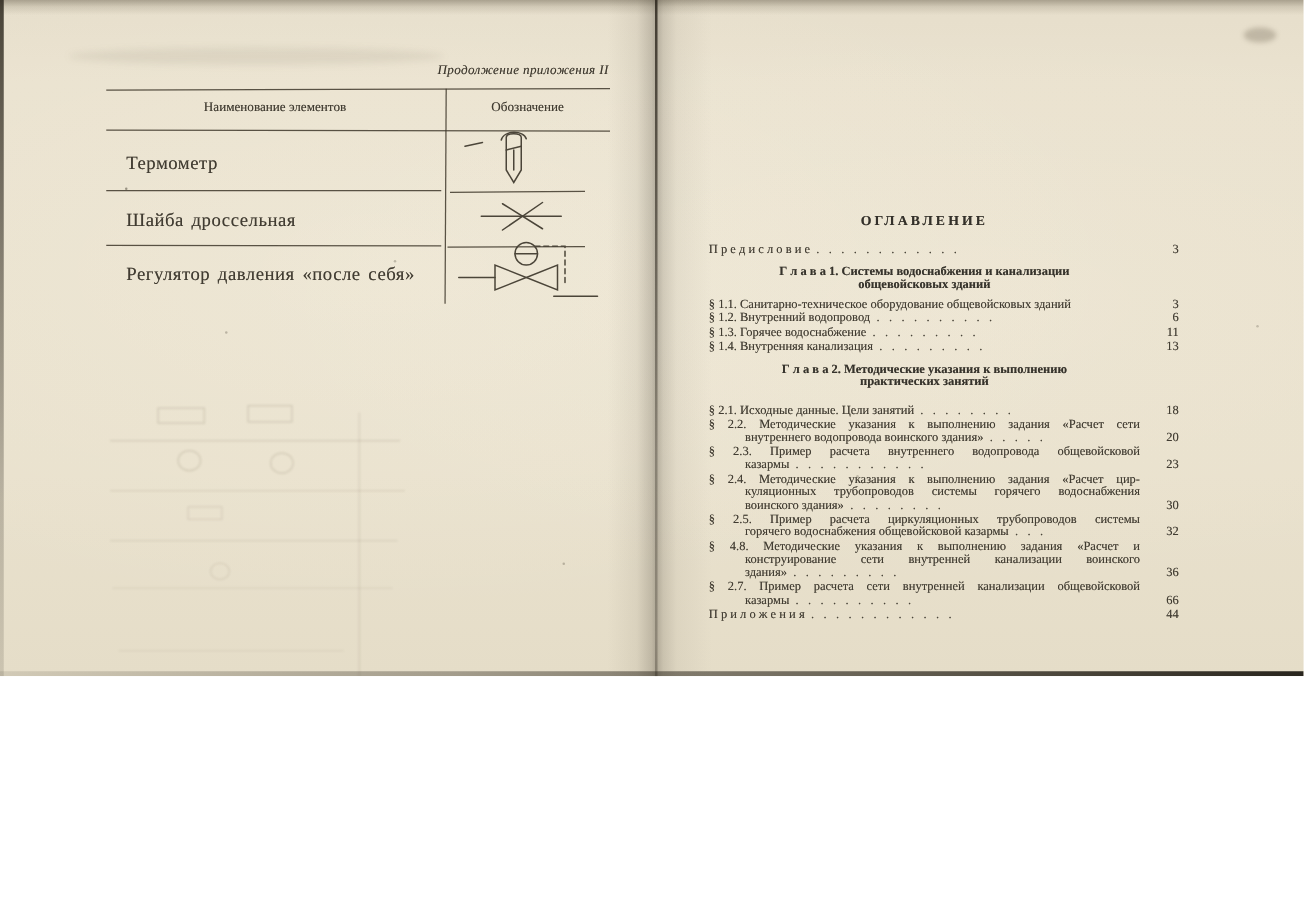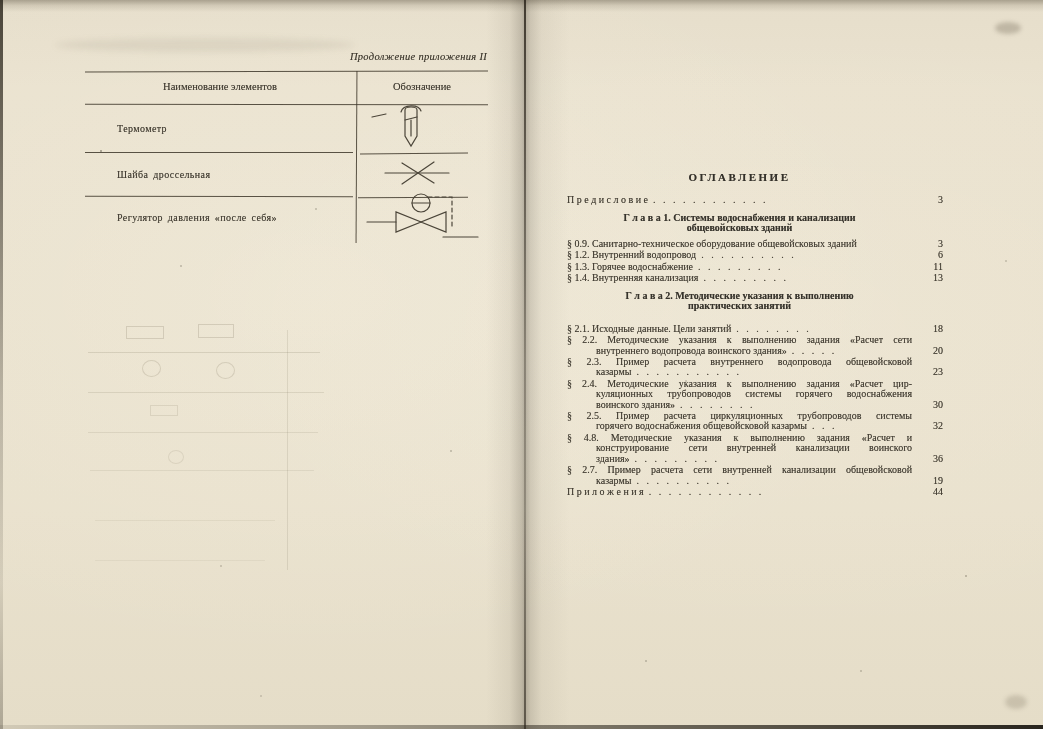--- a/index.html
+++ b/index.html
@@ -1,18 +1,18 @@
 <!DOCTYPE html>
 <html><head>
 <meta charset="utf-8">
 <style>
   html,body{margin:0;padding:0;}
   #scan{
     position:relative;
-    width:1043px;height:729px;
+    width:1043px;height:541px;
     background:
       radial-gradient(ellipse at 30% 40%, rgba(255,252,240,0.20), rgba(0,0,0,0) 60%),
       radial-gradient(ellipse at 75% 45%, rgba(255,250,238,0.15), rgba(0,0,0,0) 55%),
       linear-gradient(to bottom, #e6decb 0%, #eae2cf 12%, #e9e1cd 70%, #e5ddc8 100%);
     overflow:hidden;
     font-family:"Liberation Serif","DejaVu Serif",serif;
     color:#413c32;
   }
   .abs{position:absolute;}
   
@@ -49,21 +49,21 @@
   .gline{background:rgba(95,84,62,0.16);height:1px;}
   .gvline{background:rgba(95,84,62,0.13);width:1px;}
   .gbox{border:1px solid rgba(95,84,62,0.18);}
   .gcirc{border:1px solid rgba(95,84,62,0.17);border-radius:50%;}
   
   #caption{left:240px;top:51px;width:247px;text-align:right;
     font-style:italic;font-size:10.5px;letter-spacing:0.3px;color:#3e392f;}
   .rule{background:rgba(62,55,42,0.85);height:1px;}
   #tbl-head-left{left:85px;top:81px;width:270px;text-align:center;font-size:10.5px;}
   #tbl-head-right{left:356px;top:81px;width:132px;text-align:center;font-size:10.5px;}
-  .row-label{left:117px;width:245px;font-size:10px;letter-spacing:0.4px;word-spacing:2px;font-family:Liberation Serif, serif;}
+  .row-label{left:101px;width:245px;font-size:15px;letter-spacing:0.4px;word-spacing:2px;font-family:Liberation Serif, serif;}
   
   #toc{left:567px;top:172px;width:378px;font-size:10px;line-height:10.4px;}
   #toc-title{text-align:center;font-weight:bold;font-size:11px;letter-spacing:2.5px;
     color:#33302a;width:345px;margin-bottom:13px;}
   .toc-entry{position:relative;width:378px;margin-bottom:1px;}
   .toc-entry .txt{width:345px;}
   .tl{padding-left:29px;text-indent:0;}
   .tl.first{text-indent:-29px;}
   .jl{text-align:justify;text-align-last:justify;}
   .leader{word-spacing:5px;margin-left:5px;color:#4a453a;}
@@ -161,21 +161,21 @@
             <div class="tl first">П р е д и с л о в и е<span class="leader">. . . . . . . . . . . .</span></div>
           </div>
           <span class="pg">3</span>
         </div>
         <div class="chapter">
           <div>Г л а в а  1.  Системы водоснабжения и канализации</div>
           <div>общевойсковых зданий</div>
         </div>
         <div class="toc-entry">
           <div class="txt">
-            <div class="tl first">§ 0.9. Санитарно-техническое оборудование общевойсковых зданий</div>
+            <div class="tl first">§ 1.1. Санитарно-техническое оборудование общевойсковых зданий</div>
           </div>
           <span class="pg">3</span>
         </div>
         <div class="toc-entry">
           <div class="txt">
             <div class="tl first">§ 1.2. Внутренний водопровод<span class="leader">. . . . . . . . . .</span></div>
           </div>
           <span class="pg">6</span>
         </div>
         <div class="toc-entry">
@@ -235,21 +235,21 @@
             <div class="tl jl">конструирование сети внутренней канализации воинского</div>
             <div class="tl">здания»<span class="leader">. . . . . . . . .</span></div>
           </div>
           <span class="pg">36</span>
         </div>
         <div class="toc-entry">
           <div class="txt">
             <div class="tl first jl">§ 2.7. Пример расчета сети внутренней канализации общевойсковой</div>
             <div class="tl">казармы<span class="leader">. . . . . . . . . .</span></div>
           </div>
-          <span class="pg">19</span>
+          <span class="pg">66</span>
         </div>
         <div class="toc-entry">
           <div class="txt">
             <div class="tl first">П р и л о ж е н и я<span class="leader">. . . . . . . . . . . .</span></div>
           </div>
           <span class="pg">44</span>
         </div>
       </div>
   </div>
 

